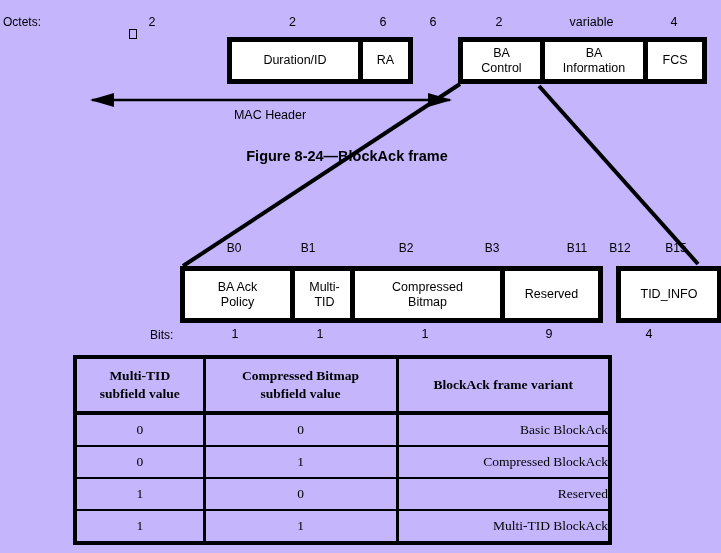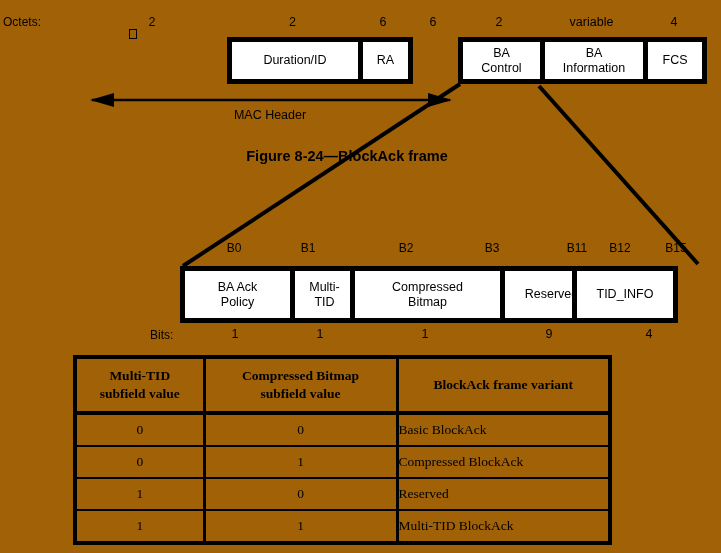--- a/index.html
+++ b/index.html
@@ -1,17 +1,17 @@
 <!DOCTYPE html>
 <html><head>
 <meta charset="utf-8">
 <style>
   html,body{margin:0;padding:0;background:#fff;}
   .page{
-    position:relative;width:721px;height:553px;background:#a16207;
+    position:relative;width:721px;height:553px;background:#c4b5fd;
     font-family:"Liberation Sans",sans-serif;color:#000;overflow:hidden;
   }
   .lbl{position:absolute;font-size:12px;line-height:1.1;}
   .octet-num{position:absolute;top:15px;text-align:center;font-size:12.5px;}
   .fbox{
     position:absolute;top:37px;height:47px;border:5px solid #000;background:#fff;
     box-sizing:border-box;display:flex;align-items:center;justify-content:center;
     text-align:center;font-size:12.5px;line-height:1.18;white-space:pre-line;
   }
   .sbox{
@@ -38,21 +38,21 @@
   table.variant th{
     border-left:3px solid #000;border-bottom:4px solid #000;
     font-weight:bold;text-align:center;vertical-align:middle;
     height:52px;line-height:1.3;white-space:pre-line;padding:0 4px;
   }
   table.variant td{
     border-left:3px solid #000;border-top:2px solid #000;
     height:30px;vertical-align:middle;padding:0;
   }
   td.val{text-align:center;}
-  td.variant-name{text-align:left;padding-left:10px;}
+  td.variant-name{text-align:right;padding-left:10px;}
 </style>
 </head>
 <body>
 
 <div class="page">
 
   <span class="lbl" style="left:3px;top:16px">Octets:</span>
   <span class="tofu"></span>
   <span class="octet-num" style="left:77px;width:150px">2</span>
   <span class="octet-num" style="left:227px;width:131px">2</span>
@@ -81,21 +81,21 @@
   <span class="bitlbl" style="left:620px">B12</span>
   <span class="bitlbl" style="left:676px">B15</span>
 
   <div class="sbox" style="left:180px;width:115px"><span>BA Ack
 Policy</span></div>
   <div class="sbox" style="left:290px;width:69px"><span>Multi-
 TID</span></div>
   <div class="sbox" style="left:350px;width:155px"><span>Compressed
 Bitmap</span></div>
   <div class="sbox" style="left:500px;width:103px"><span>Reserved</span></div>
-  <div class="sbox" style="left:572px;width:106px"><span>TID_INFO</span></div>
+  <div class="sbox" style="left:616px;width:106px"><span>TID_INFO</span></div>
 
   <span class="lbl" style="left:150px;top:329px">Bits:</span>
   <span class="bitsval" style="left:180px;width:110px">1</span>
   <span class="bitsval" style="left:290px;width:60px">1</span>
   <span class="bitsval" style="left:350px;width:150px">1</span>
   <span class="bitsval" style="left:500px;width:98px">9</span>
   <span class="bitsval" style="left:598px;width:102px">4</span>
 
   <svg class="overlay" width="721" height="553" viewBox="0 0 721 553">
     <line x1="92" y1="100" x2="450" y2="100" stroke="#000" stroke-width="2.5"></line>

